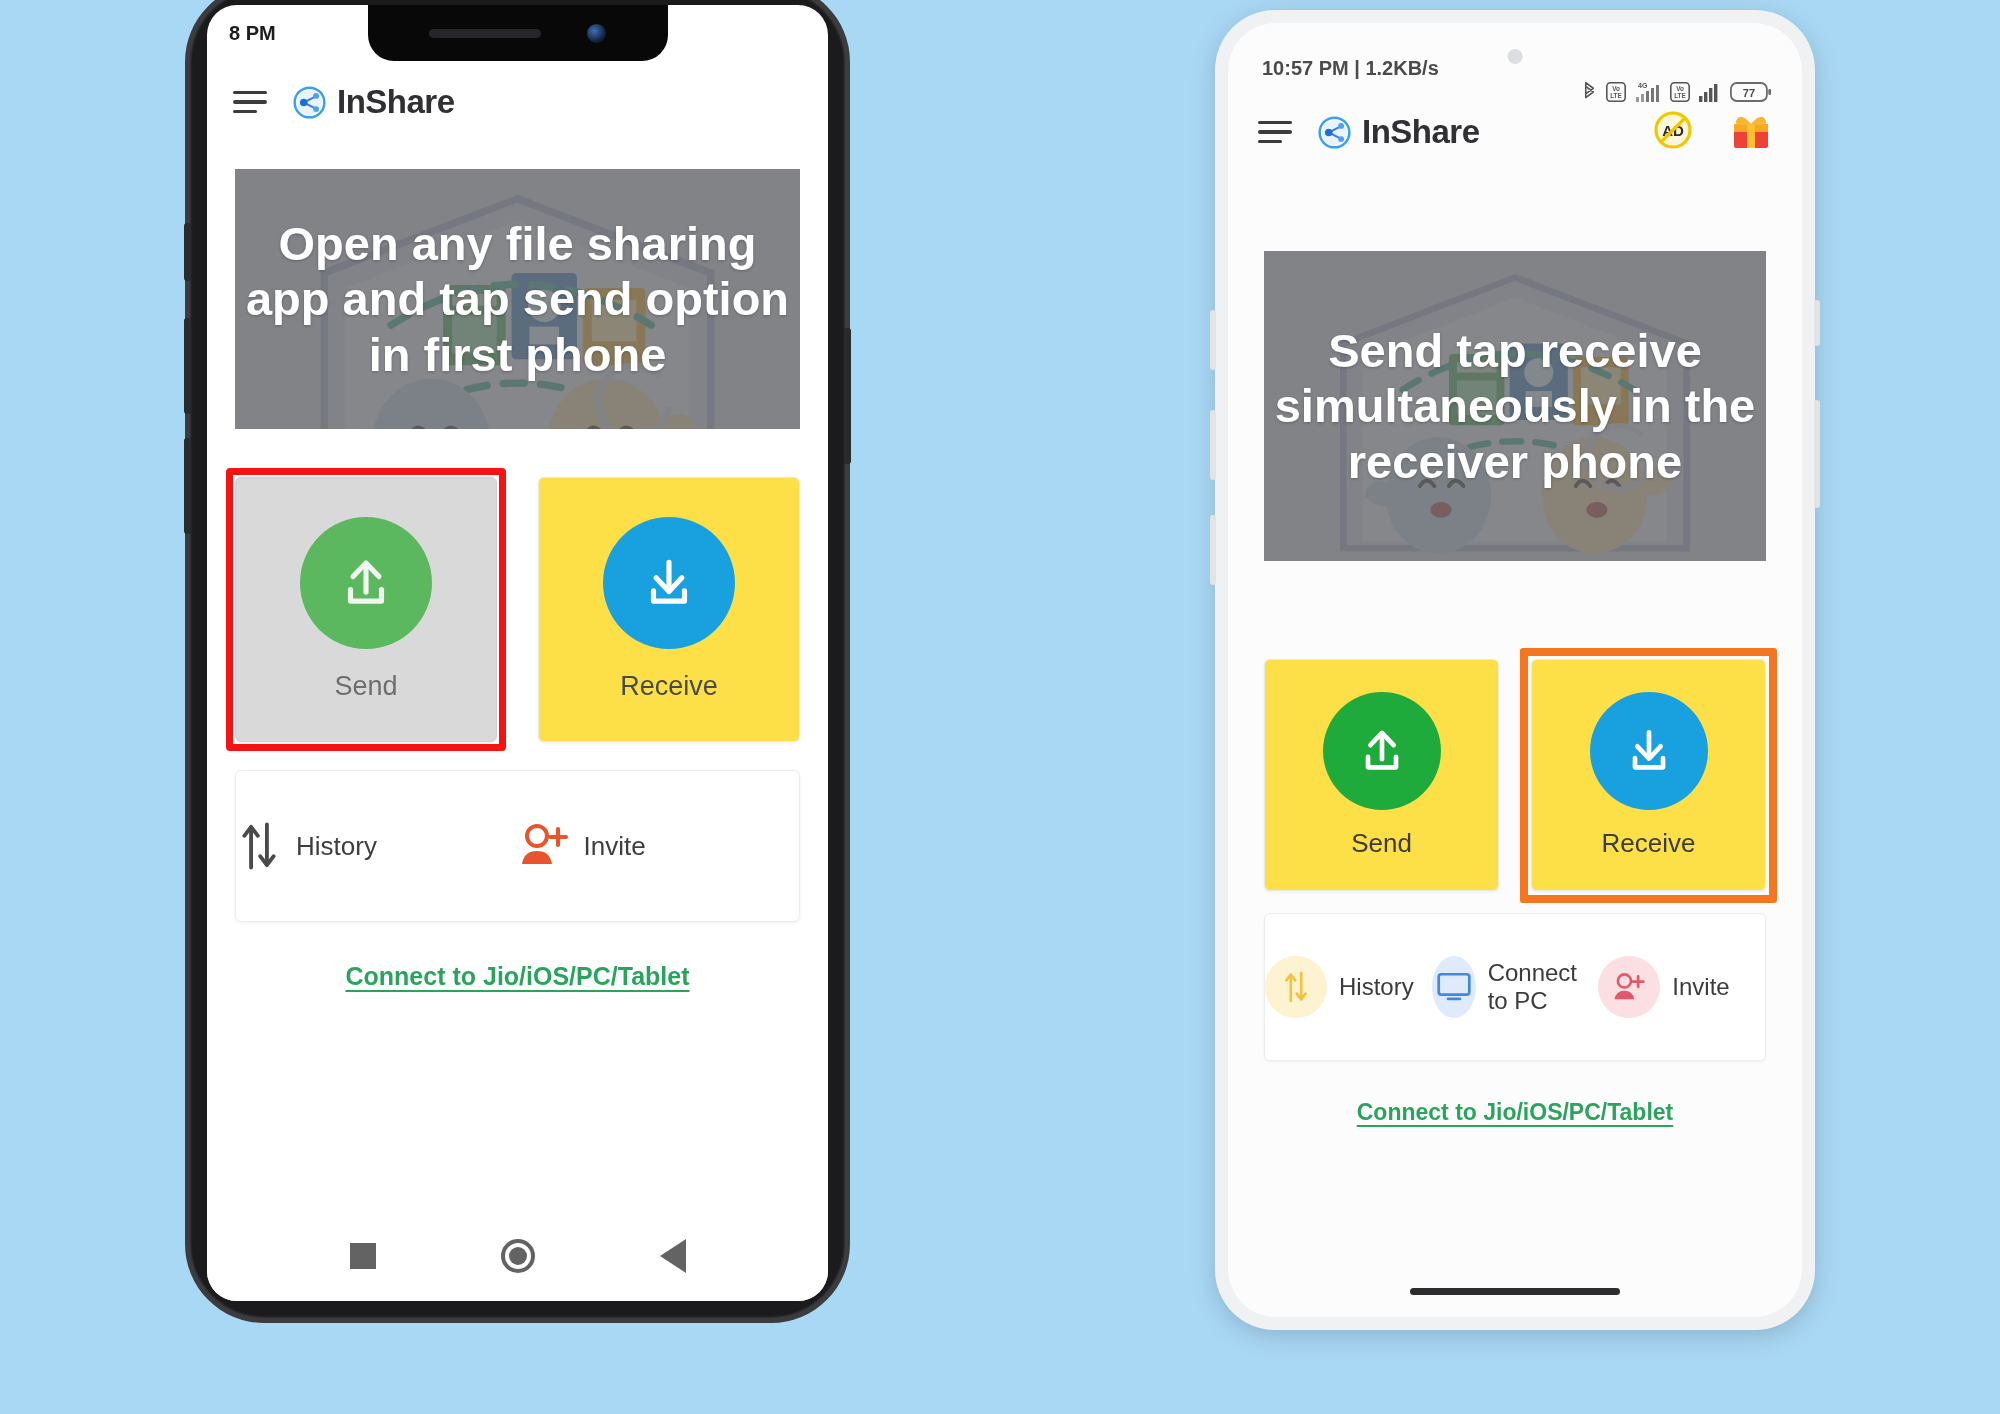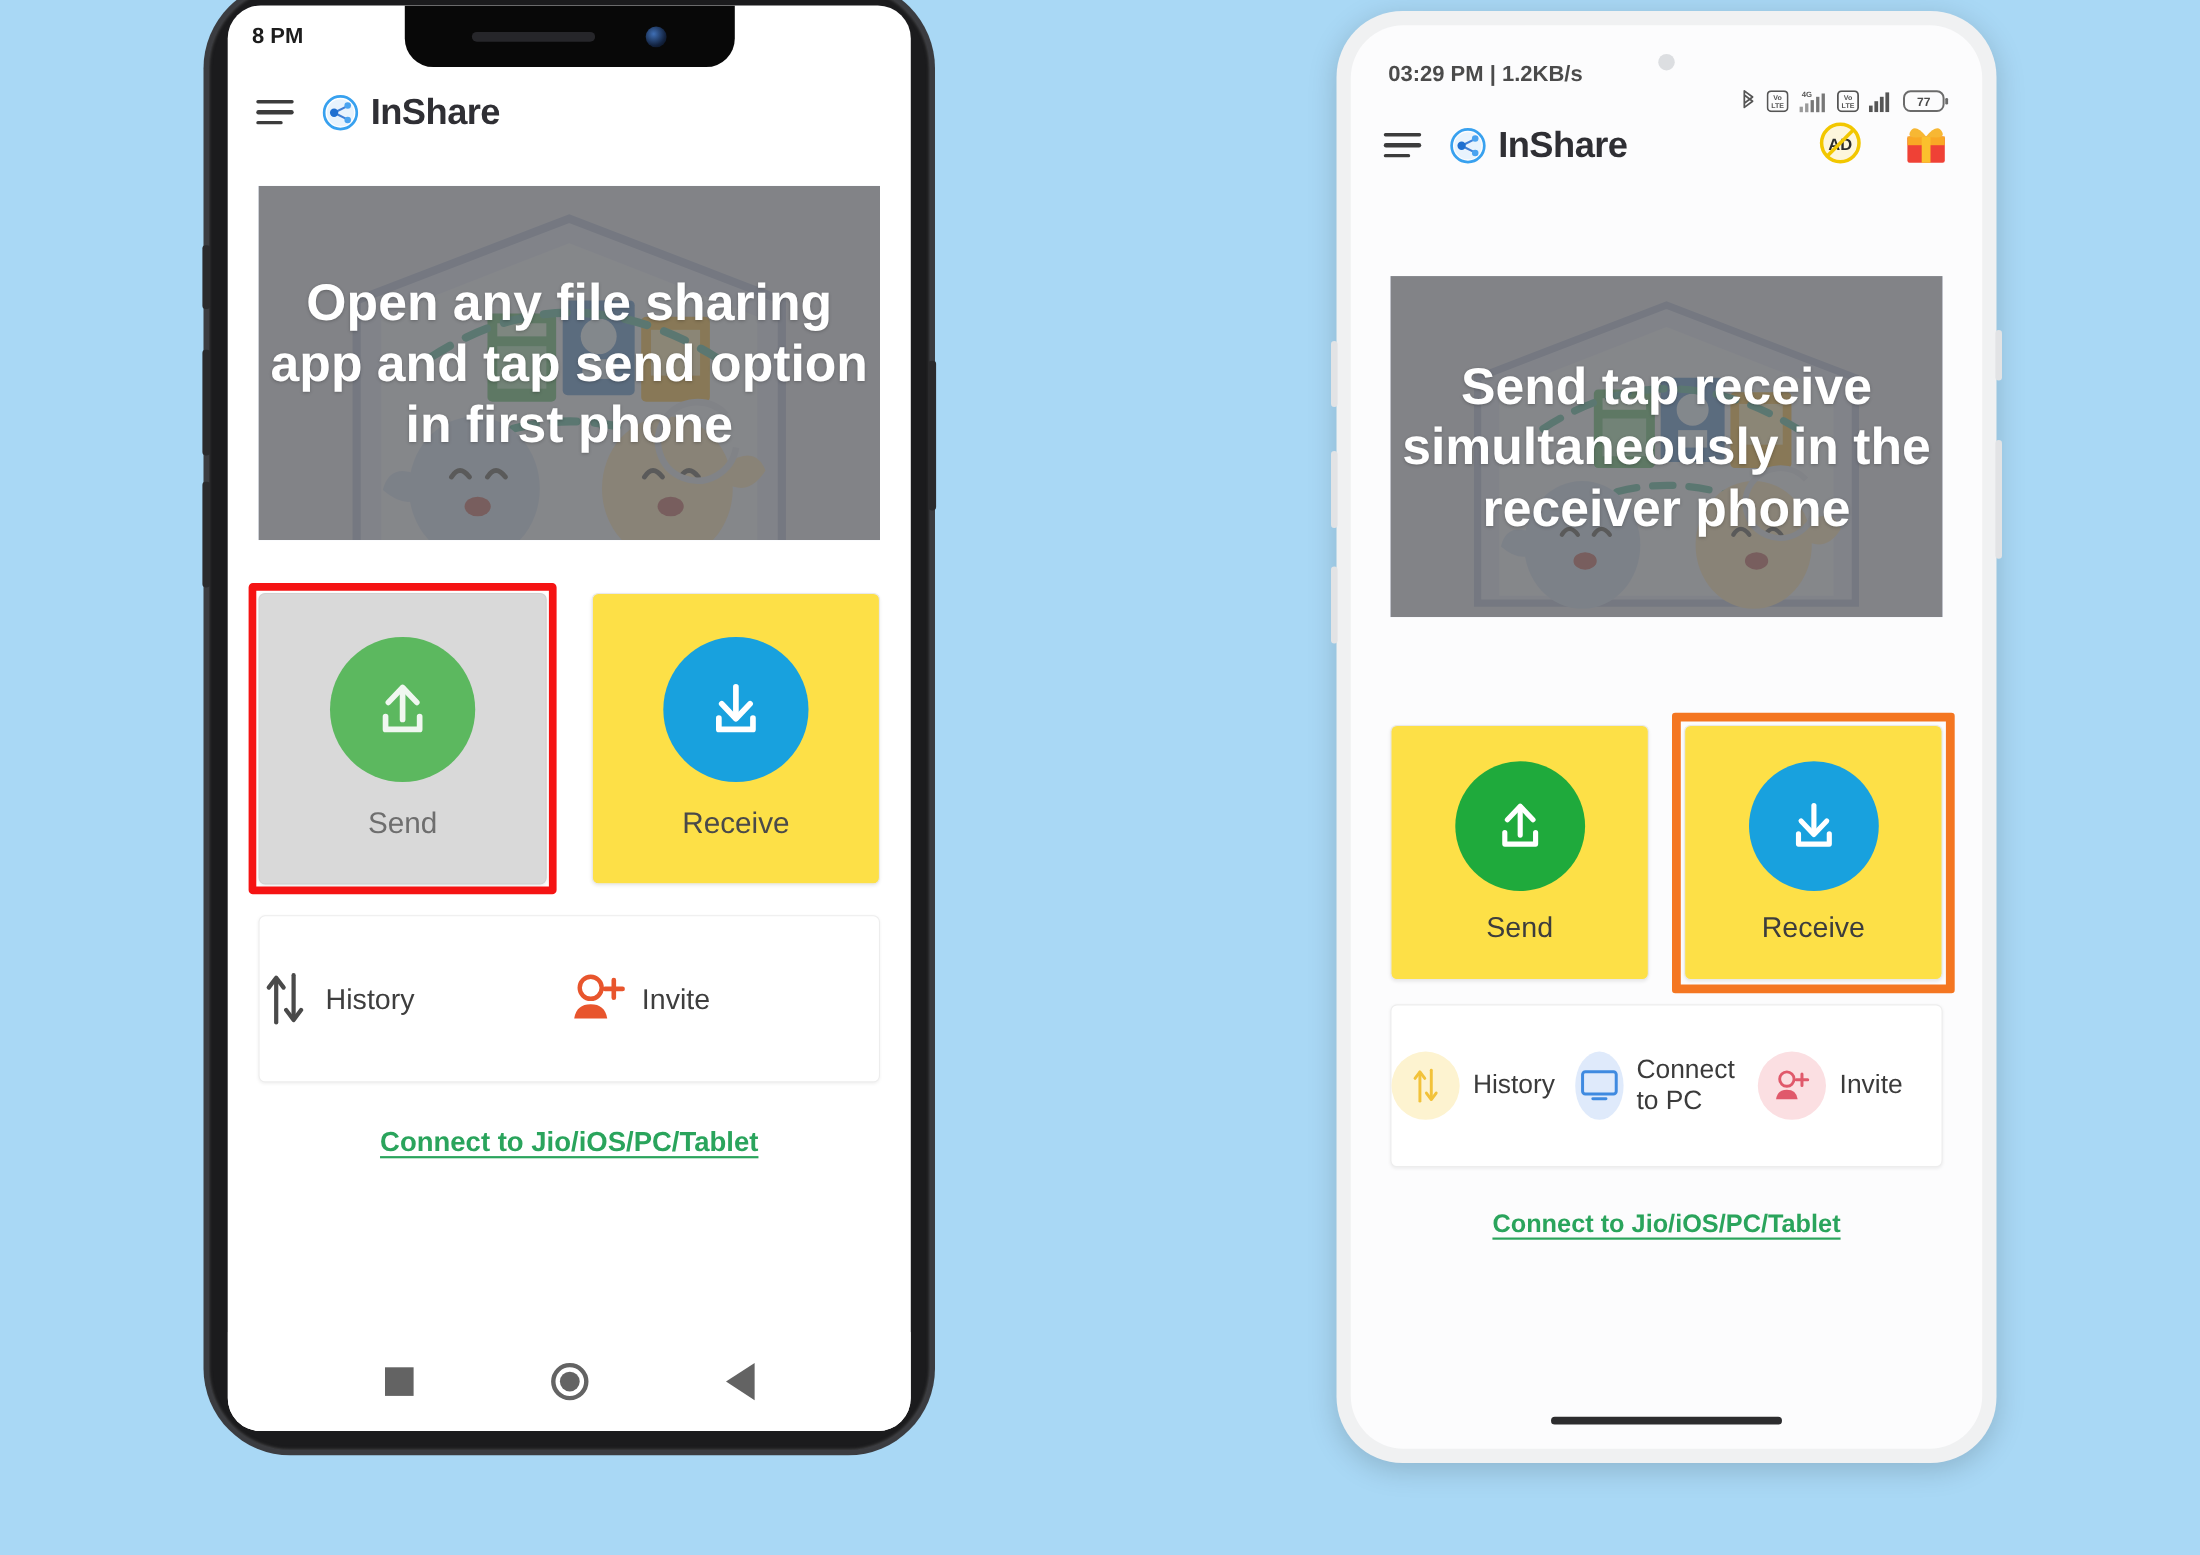--- a/index.html
+++ b/index.html
@@ -73,21 +73,21 @@
   .brand { display: flex; align-items: center; gap: 11px; margin-left: 26px; }
   .brand-name { font-size: 33px; font-weight: bold; color: #2f2f34; letter-spacing: -0.5px; }
   .logo-mark { width: 33px; height: 33px; flex: 0 0 33px; }
 
   
   .banner {
     position: relative;
     overflow: hidden;
     background: #cfd5e6;
   }
-  #pl-banner { margin: 32px 28px 0 28px; height: 322px; }
+  #pl-banner { margin: 32px 28px 0 28px; height: 260px; }
   .banner .art { position: absolute; inset: 0; }
   .banner .veil { position: absolute; inset: 0; background: rgba(105,105,105,0.76); }
   .banner .cap {
     position: absolute; inset: 0;
     display: flex; align-items: center; justify-content: center;
     text-align: center;
     color: #fff; font-weight: bold;
     line-height: 1.18;
     padding: 6px 8px;
     text-shadow: 0 1px 3px rgba(0,0,0,.25);
@@ -387,21 +387,21 @@
   <div class="btn-side" id="pr-b2"></div>
   <div class="btn-side" id="pr-b3"></div>
   <div class="btn-side" id="pr-b4"></div>
   <div class="btn-side" id="pr-b5"></div>
 
   <div class="inner">
 
     <div id="pr-punch"></div>
 
     <div id="pr-status">
-      <span>03:29 PM | 1.2KB/s</span>
+      <span>10:57 PM | 1.2KB/s</span>
       <span class="st-right">
         <span class="sbar-ic">
           <svg width="15" height="22" viewBox="0 0 16 22">
               <path d="M4 5l8 6-8 6V1l8 6-8 6" fill="none" stroke="#555" stroke-width="1.7" stroke-linejoin="round"></path>
             </svg>
         </span>
         <span class="sbar-ic">
           <svg width="20" height="20" viewBox="0 0 20 20">
               <rect x="0.8" y="0.8" width="18.4" height="18.4" rx="3.5" fill="none" stroke="#555" stroke-width="1.6"></rect>
               <text x="10" y="8.6" font-size="6.4" font-family="Liberation Sans, sans-serif" font-weight="bold" fill="#555" text-anchor="middle">Vo</text>

